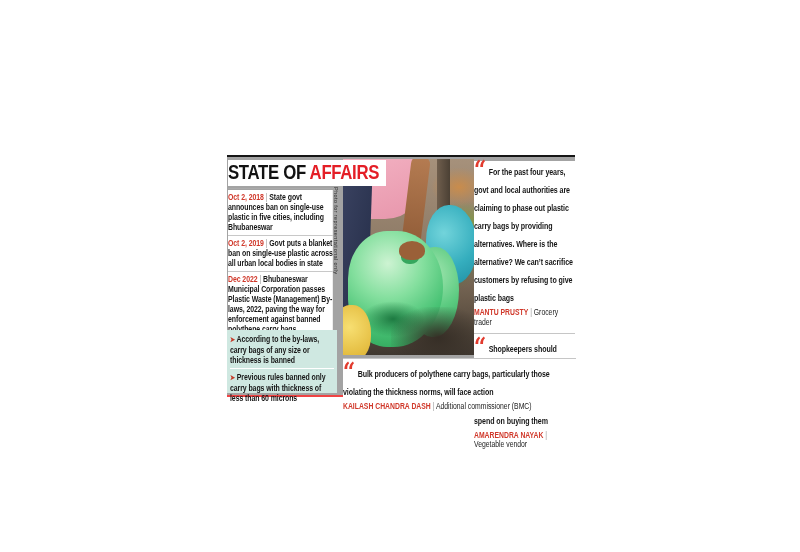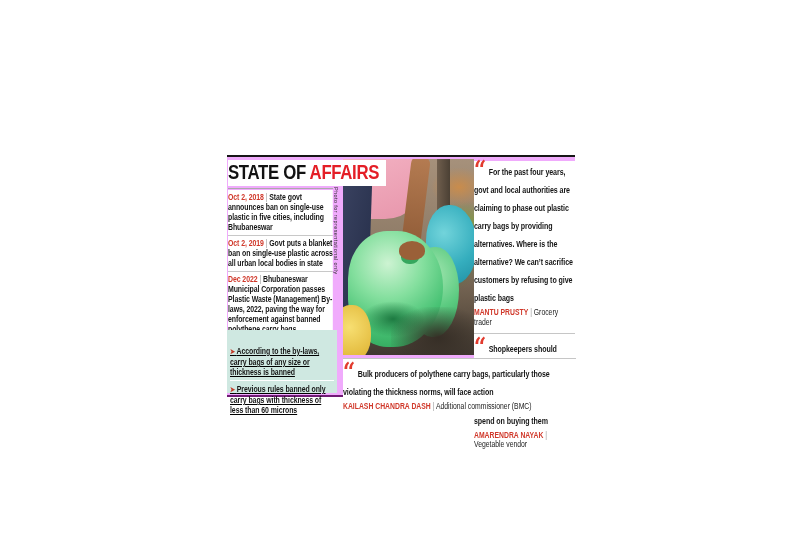--- a/index.html
+++ b/index.html
@@ -2,21 +2,21 @@
 <html><head>
 <meta charset="utf-8">
 <style>
   html,body { margin:0; padding:0; }
   body {
     width:800px; height:552px; background:#ffffff; position:relative;
     font-family:"Liberation Sans", sans-serif; overflow:hidden;
   }
   .clip {
     position:absolute; left:227px; top:155px; width:348px; height:238px;
-    background:#f0abfc; border-top:2px solid #161616; border-bottom:2px solid #701a75;
+    background:#a3a3a3; border-top:2px solid #161616; border-bottom:2px solid #ef4444;
   }
 
   
   .masthead {
     position:absolute; left:1px; top:3px; width:158px; height:26px;
     background:#fff; z-index:6; white-space:nowrap;
   }
   .masthead-inner {
     font-size:20px; font-weight:bold; color:#121212; line-height:25px;
     transform:scaleX(0.84); transform-origin:0 0; letter-spacing:-0.4px;
@@ -33,21 +33,21 @@
     font-size:8.7px; font-weight:bold; line-height:10px; color:#161616;
     padding:2px 0 3px 0; border-bottom:1px solid #c8c8c8; letter-spacing:-0.1px;
   }
   .t-entry.last { border-bottom:none; }
   .t-date { color:#d0382a; }
   .t-sep { color:#9a9a9a; font-weight:normal; }
 
   
   .bylaws {
     position:absolute; left:0; top:173px; width:110px; height:63px;
-    background:#cfe8e1; z-index:5; box-sizing:border-box; padding:15px 0 0 3px;text-decoration:underline;
+    background:#cfe8e1; z-index:5; box-sizing:border-box; padding:3px 0 0 3px;
   }
   .bylaws-inner { width:130px; transform:scaleX(0.80); transform-origin:0 0; }
   .b-item {
     font-size:8.7px; font-weight:bold; line-height:10px; color:#161616;
     padding:1px 0 3px 0; letter-spacing:-0.1px;
   }
   .b-item + .b-item { border-top:1px solid #ffffff; padding-top:3px; }
   .b-arrow { color:#c43b28; font-size:7.5px; }
 
   

